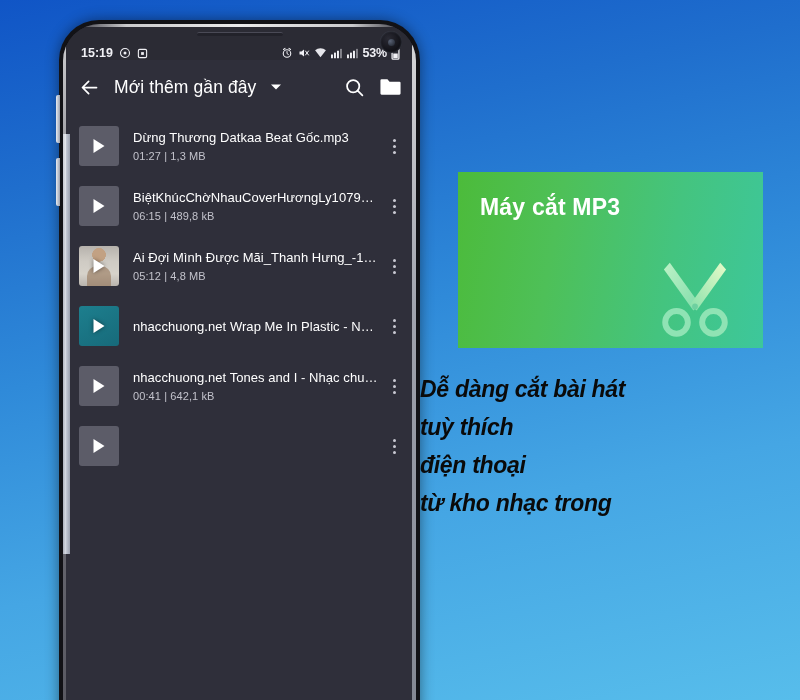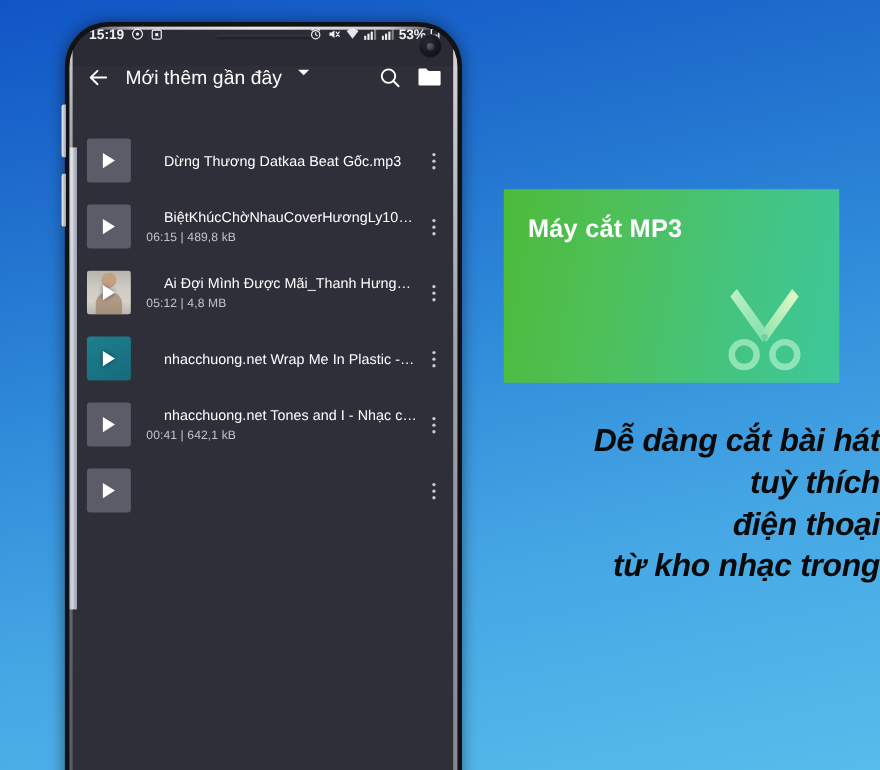--- a/index.html
+++ b/index.html
@@ -103,21 +103,21 @@
     border-top: 1px solid #4a4a56;
     z-index: 30;
   }
 
   
   #statusbar {
     position: relative;
     height: 36px;
     background: #2b2b34;
     display: flex;
-    align-items: flex-start;
+    align-items: flex-end;
     padding: 0 16px 0 18px;
     color: #f0f0f4;
     font-size: 12.5px;
     font-weight: bold;
     z-index: 20;
   }
   #sb-left { display: flex; align-items: center; gap: 6px; }
   #sb-right { margin-left: auto; display: flex; align-items: center; gap: 4px; }
   .sb-ico { display: inline-flex; align-items: center; }
   #battery-text { font-size: 12.5px; font-weight: bold; letter-spacing: -0.2px; }
@@ -138,21 +138,21 @@
     width: 7px; height: 7px;
     border-radius: 50%;
     background: radial-gradient(circle at 30% 30%, #5a6375, #1b1f28);
   }
 
   
   #appbar {
     height: 54px;
     background: #2f2f3a;
     display: flex;
-    align-items: flex-start;
+    align-items: center;
     padding: 0 14px 0 16px;
     color: #ffffff;
     gap: 14px;
   }
   #appbar-title {
     font-size: 17.5px;
     font-weight: normal;
     letter-spacing: .1px;
     white-space: nowrap;
   }
@@ -212,21 +212,20 @@
     min-width: 0;
     padding-left: 14px;
   }
   .row-title {
     color: #ffffff;
     font-size: 13px;
     white-space: nowrap;
     overflow: hidden;
     text-overflow: ellipsis;
     letter-spacing: .05px;
-    margin-left: 16px;
   }
   .row-sub {
     color: #c3c3cc;
     font-size: 11px;
     margin-top: 5px;
     letter-spacing: .1px;
   }
   .kebab {
     width: 28px;
     height: 40px;
@@ -266,25 +265,25 @@
   #scissors {
     position: absolute;
     right: 26px;
     bottom: 8px;
     width: 84px; height: 84px;
   }
 
   #promo-caption {
     position: absolute;
     left: 420px;
-    top: 382px;
+    top: 370px;
     width: 380px;
-    text-align: right;
+    text-align: left;
     color: #0a0a0a;
-    font-size: 29px;
+    font-size: 23px;
     line-height: 38px;
     font-weight: bold;
     font-style: italic;
     letter-spacing: -0.3px;
   }
   #promo-caption .cap-line { display: block; white-space: nowrap; }
 </style>
 </head>
 <body>
 
@@ -394,20 +393,21 @@
         </span>
       </div>
 
       <div id="file-list">
           <div class="row">
             <div class="thumb">
               <span class="play-tri"></span>
             </div>
             <div class="row-text">
               <div class="row-title">Dừng Thương Datkaa Beat Gốc.mp3</div>
+              <div class="row-sub">01:27 | 1,3 MB</div>
             </div>
             <div class="kebab">
               <i></i>
               <i></i>
               <i></i>
             </div>
           </div>
           <div class="row">
             <div class="thumb">
               <span class="play-tri"></span>

